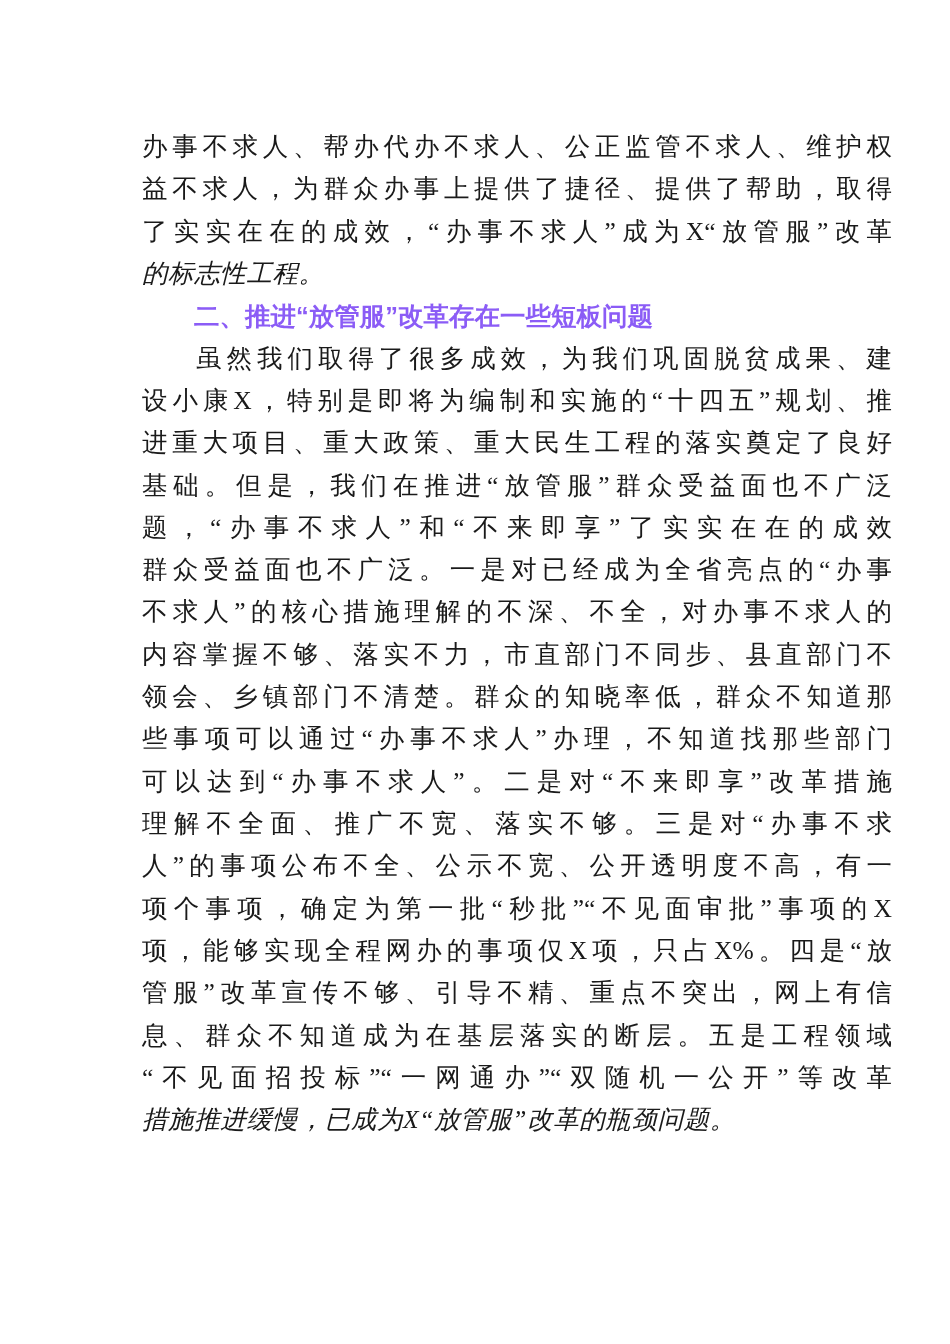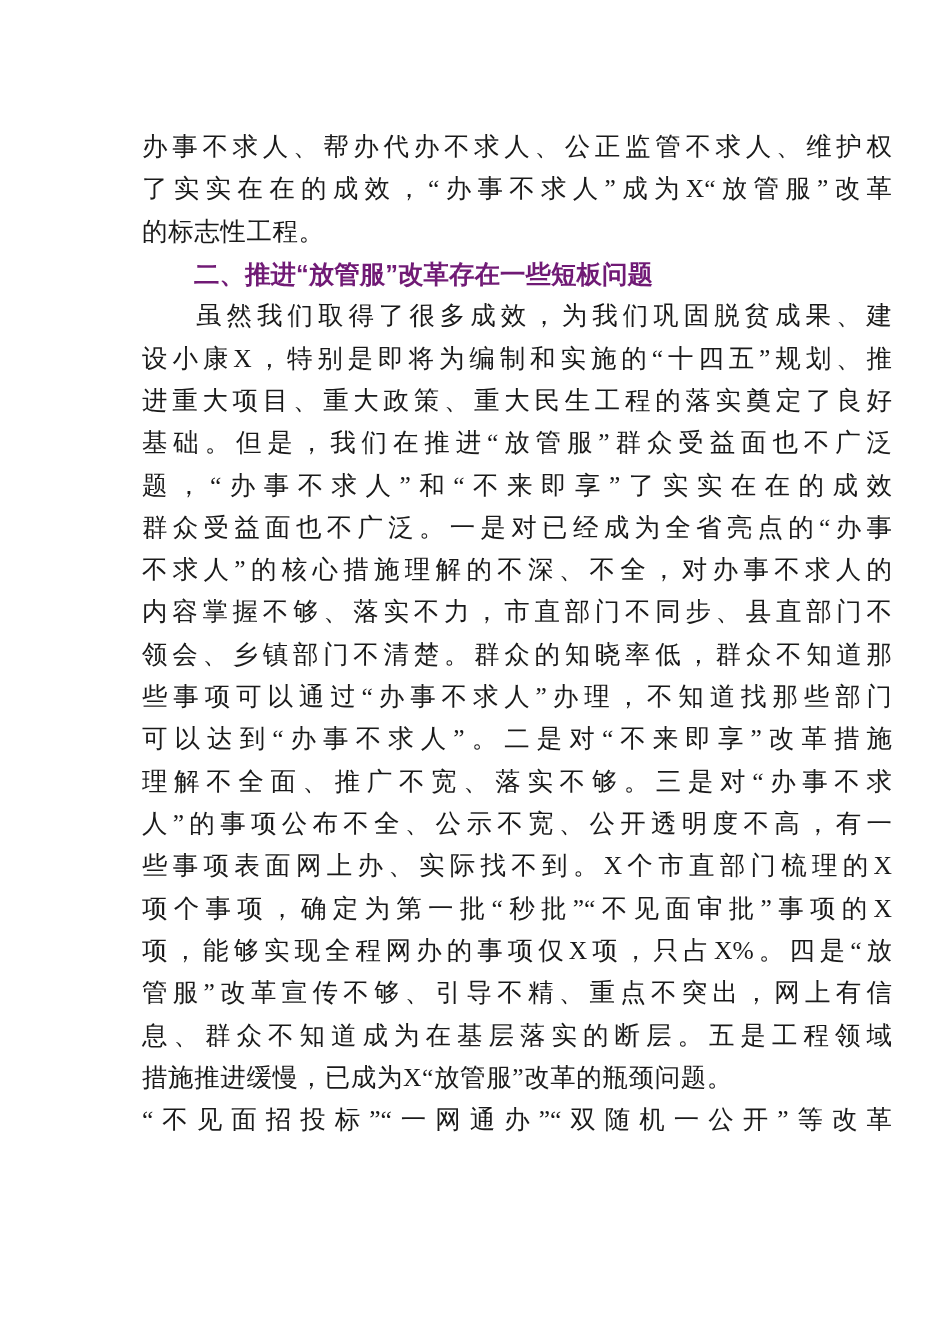--- a/index.html
+++ b/index.html
@@ -27,61 +27,62 @@
     height: 42.32px;
     white-space: normal;
   }
   .line--indent {
     text-indent: 54px;
     font-family: Liberation Serif, serif;
   }
   .line--end {
     text-align-last: left;
     letter-spacing: 0.6px;
+    font-style: italic;
   }
   .heading-line {
     height: 42.32px;
     text-indent: 52px;
     text-align: center;
     text-align-last: left;
     font-family: "Liberation Sans", "DejaVu Sans", sans-serif;
     font-weight: 700;
-    color: #701a75;
+    color: #8b5cf6;
     font-size: 25.5px;
   }
 </style>
 </head>
 <body>
 
 <div class="page">
 
   <div>
     <div class="line">办事不求人、帮办代办不求人、公正监管不求人、维护权</div>
+    <div class="line">益不求人，为群众办事上提供了捷径、提供了帮助，取得</div>
     <div class="line">了实实在在的成效，“办事不求人”成为X“放管服”改革</div>
     <div class="line line--end">的标志性工程。</div>
   </div>
 
   <div class="heading-line">二、推进“放管服”改革存在一些短板问题</div>
 
   <div>
     <div class="line line--indent">虽然我们取得了很多成效，为我们巩固脱贫成果、建</div>
     <div class="line">设小康X，特别是即将为编制和实施的“十四五”规划、推</div>
     <div class="line">进重大项目、重大政策、重大民生工程的落实奠定了良好</div>
     <div class="line">基础。但是，我们在推进“放管服”群众受益面也不广泛</div>
     <div class="line">题，“办事不求人”和“不来即享”了实实在在的成效</div>
     <div class="line">群众受益面也不广泛。一是对已经成为全省亮点的“办事</div>
     <div class="line">不求人”的核心措施理解的不深、不全，对办事不求人的</div>
     <div class="line">内容掌握不够、落实不力，市直部门不同步、县直部门不</div>
     <div class="line">领会、乡镇部门不清楚。群众的知晓率低，群众不知道那</div>
     <div class="line">些事项可以通过“办事不求人”办理，不知道找那些部门</div>
     <div class="line">可以达到“办事不求人”。二是对“不来即享”改革措施</div>
     <div class="line">理解不全面、推广不宽、落实不够。三是对“办事不求</div>
     <div class="line">人”的事项公布不全、公示不宽、公开透明度不高，有一</div>
-    <div class="line">些事项表面网上办、实际找不到。X个市直部门梳理的X</div>
     <div class="line">项个事项，确定为第一批“秒批”“不见面审批”事项的X</div>
     <div class="line">项，能够实现全程网办的事项仅X项，只占X%。四是“放</div>
     <div class="line">管服”改革宣传不够、引导不精、重点不突出，网上有信</div>
     <div class="line">息、群众不知道成为在基层落实的断层。五是工程领域</div>
+    <div class="line">“不见面招投标”“一网通办”“双随机一公开”等改革</div>
     <div class="line line--end">措施推进缓慢，已成为X“放管服”改革的瓶颈问题。</div>
-    <div class="line">“不见面招投标”“一网通办”“双随机一公开”等改革</div>
   </div>
 
 </div>
 
 </body></html>

